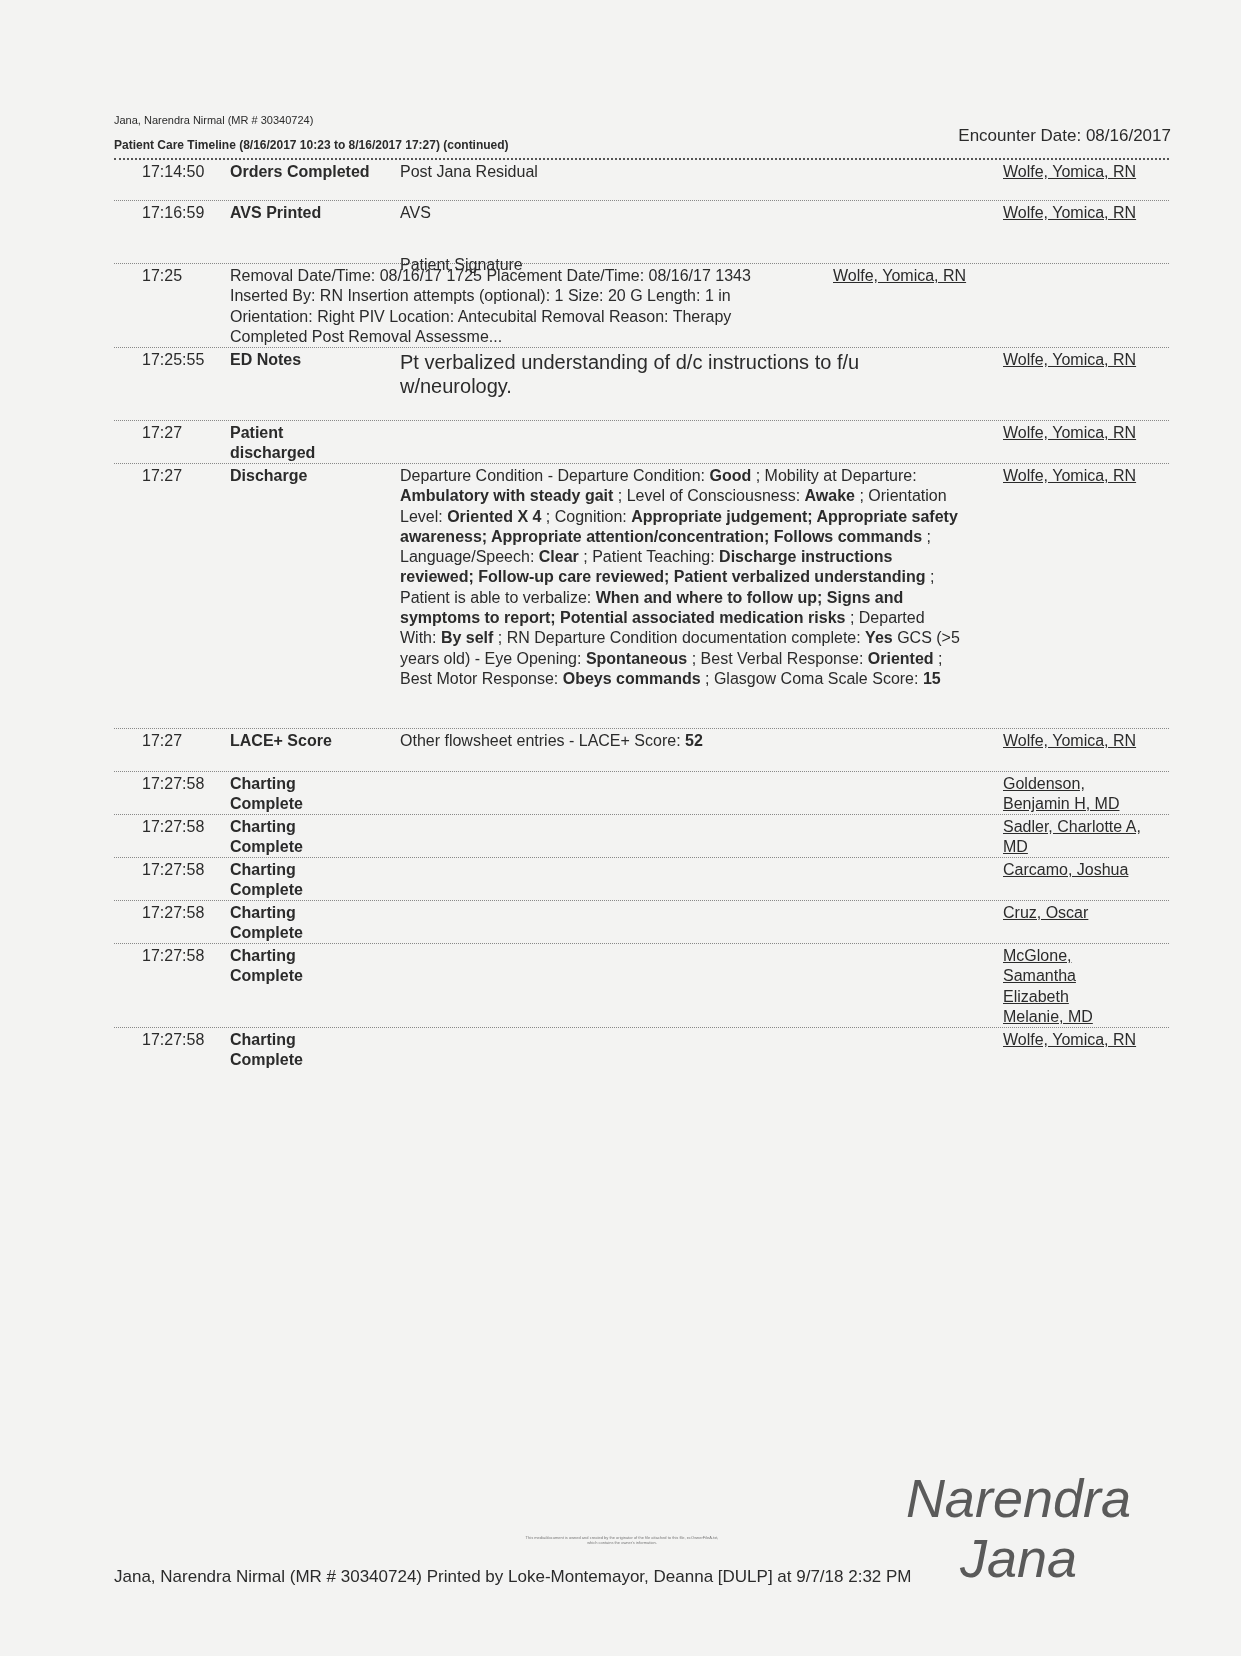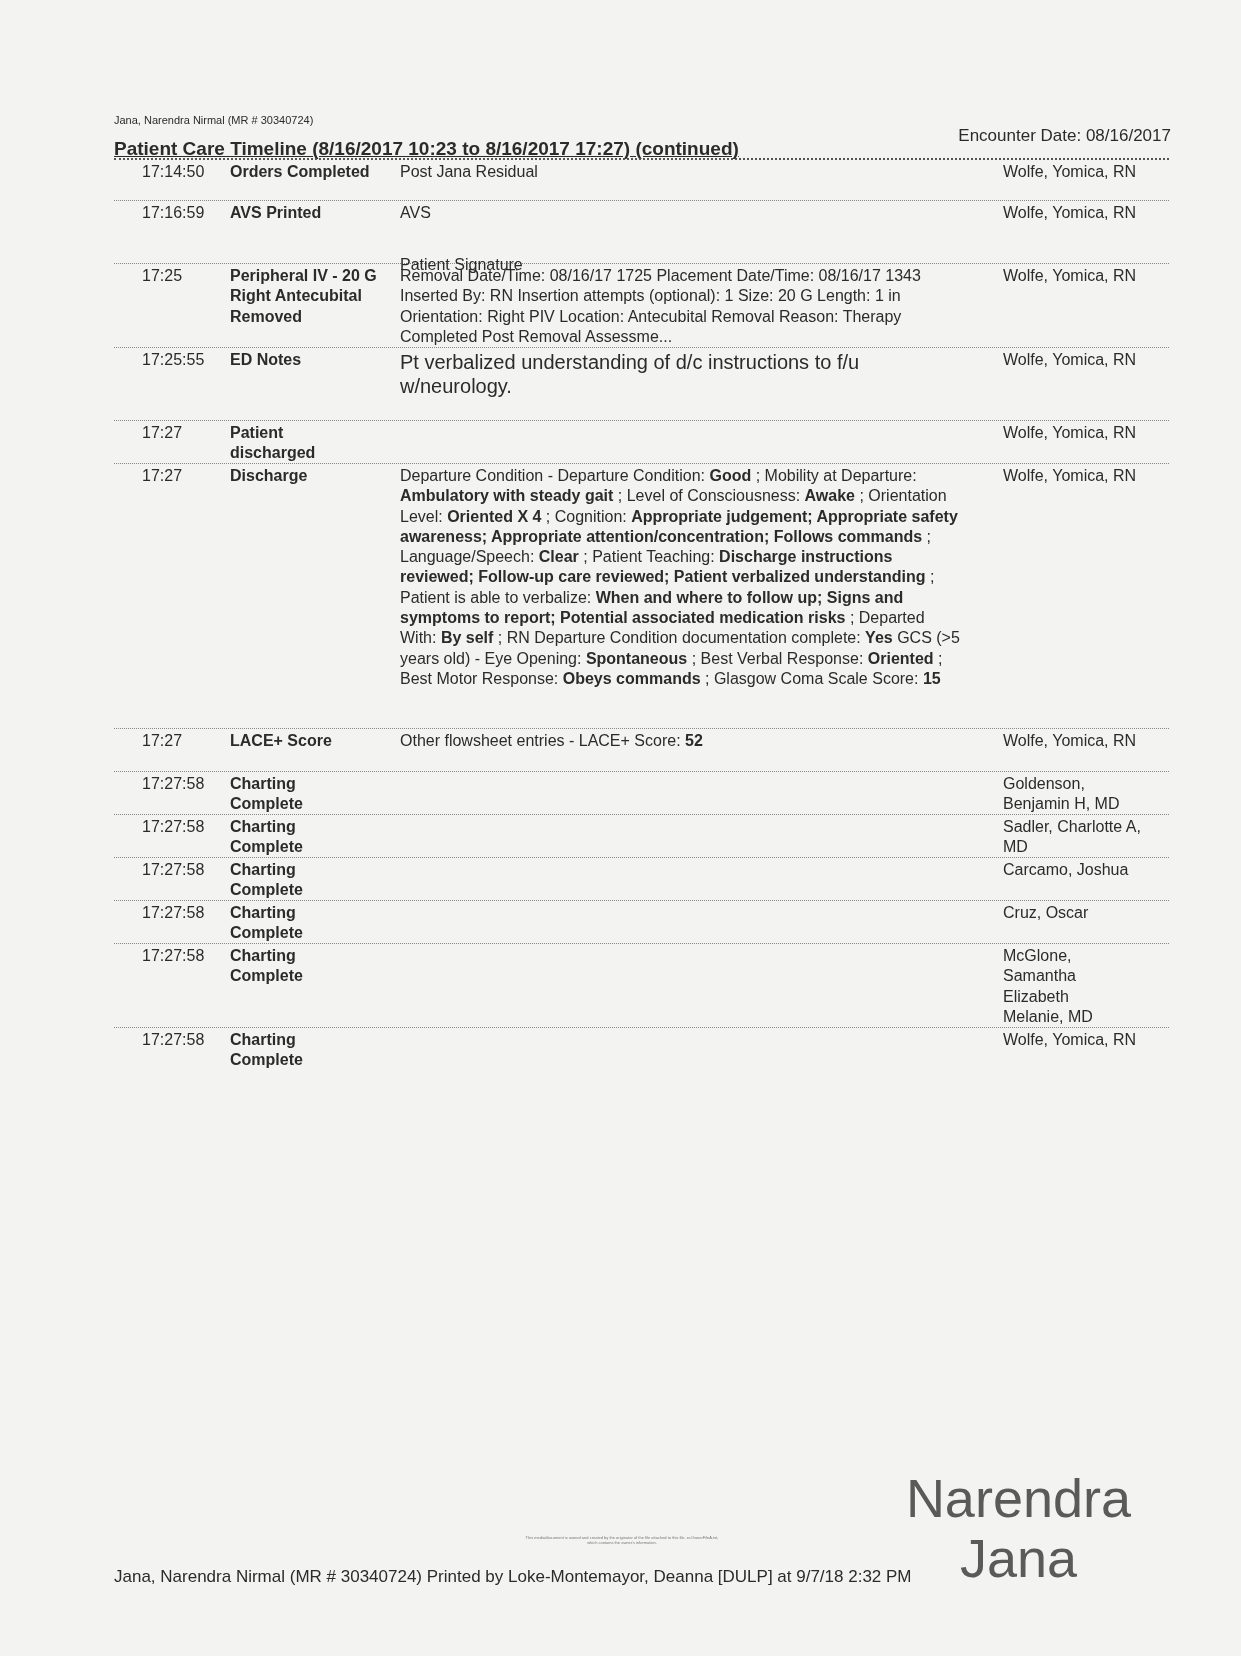--- a/index.html
+++ b/index.html
@@ -7,46 +7,45 @@
     width: 1241px; height: 1656px;
     background: #f3f3f2;
     font-family: "Liberation Sans", sans-serif;
     color: #2b2b2b;
     position: relative;
     overflow: hidden;
   }
   .hdr-name { position: absolute; left: 114px; top: 114px; font-size: 11px; }
   .hdr-enc { position: absolute; right: 70px; top: 126px; font-size: 17px; }
   .hdr-title {
-    position: absolute; left: 114px; top: 138px; font-size: 19px; font-weight: bold;
-    text-decoration: underline;
+    position: absolute; left: 114px; top: 138px; font-size: 12px; font-weight: bold;
   }
   .hdr-rule {
     position: absolute; left: 114px; right: 72px; top: 158px;
     border-top: 2px dotted #555;
   }
   .timeline { position: absolute; left: 114px; top: 160px; width: 1055px; }
   .row {
     display: flex;
     border-bottom: 1px dotted #888;
     font-size: 16px; line-height: 20.3px;
     padding-top: 2px;
   }
   .c-time { width: 116px; padding-left: 28px; box-sizing: border-box; flex: none; }
   .c-event { width: 170px; font-weight: bold; flex: none; }
   .c-detail { width: 585px; flex: none; padding-right: 10px; box-sizing: border-box; }
-  .c-user { width: 150px; flex: none; padding-left: 18px; }
+  .c-user { width: 150px; flex: none; padding-left: 18px; text-decoration: underline; }
   .c-detail .big { font-size: 20px; line-height: 24px; }
   .c-detail b { font-weight: bold; }
   .footer {
     position: absolute; left: 114px; top: 1567px; font-size: 17px;
   }
   .stamp {
     position: absolute; right: 110px; top: 1468px;
-    font-size: 54px; color: #5a5a5a; text-align: center; line-height: 60px;
+    font-size: 54px; color: #5a5a5a; text-align: center; line-height: 60px; font-style: italic;
   }
   .fine {
     position: absolute; left: 522px; top: 1535px; width: 200px;
     font-size: 4px; color: #777; text-align: center; line-height: 5px;
   }
 </style>
 </head>
 <body>
 
 <div>
@@ -70,21 +69,20 @@
     <div class="c-event">AVS Printed</div>
     <div class="c-detail">
       <div>AVS</div>
       <div style="margin-top:32px">Patient Signature</div>
     </div>
     <div class="c-user">Wolfe, Yomica, RN</div>
   </div>
 
   <div class="row" style="height:81px">
     <div class="c-time">17:25</div>
-    <div class="c-event" style="width:160px;margin-right:10px">Peripheral IV - 20 G Right Antecubital Removed</div>
     <div class="c-detail">Removal Date/Time: 08/16/17 1725  Placement Date/Time: 08/16/17 1343   Inserted By: RN  Insertion attempts (optional): 1  Size: 20 G Length: 1 in  Orientation: Right  PIV Location: Antecubital  Removal Reason: Therapy Completed  Post Removal Assessme...</div>
     <div class="c-user">Wolfe, Yomica, RN</div>
   </div>
 
   <div class="row" style="height:70px">
     <div class="c-time">17:25:55</div>
     <div class="c-event">ED Notes</div>
     <div class="c-detail"><span class="big">Pt verbalized understanding of d/c instructions to f/u w/neurology.</span></div>
     <div class="c-user">Wolfe, Yomica, RN</div>
   </div>

